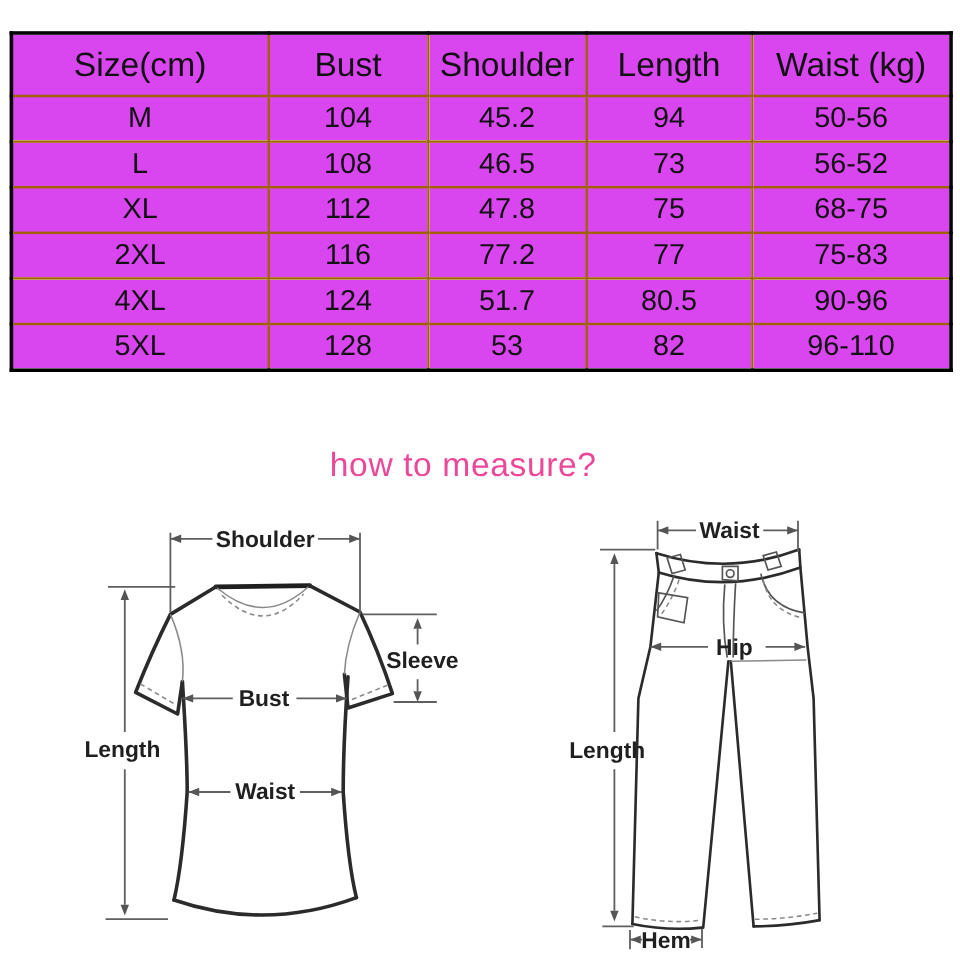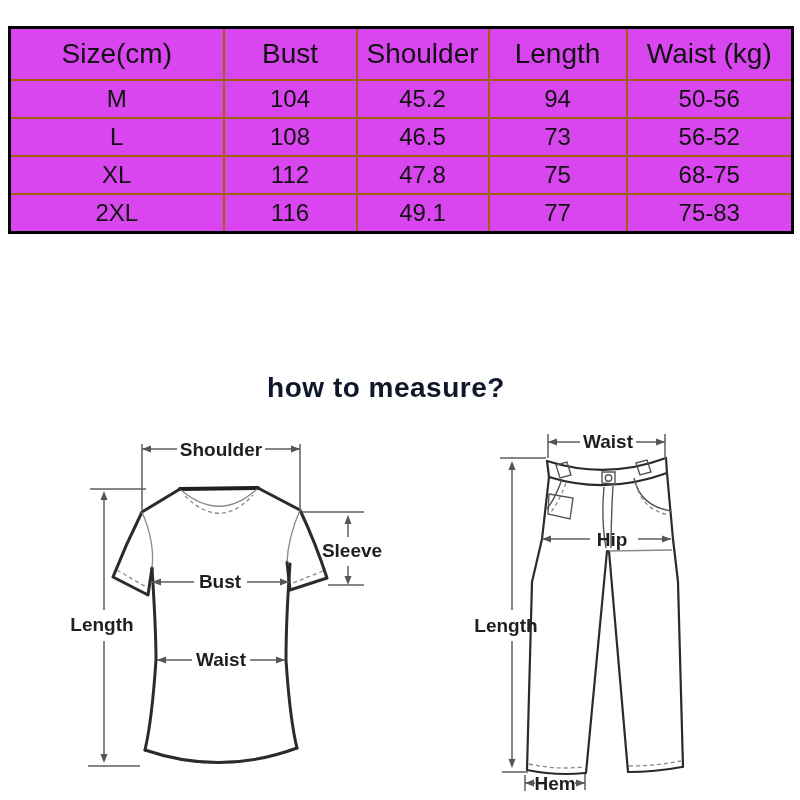--- a/index.html
+++ b/index.html
@@ -44,23 +44,23 @@
     font-weight: 400;
   }
   
   .measure-heading {
     position: absolute;
     top: 372px;
     left: 0;
     width: 772px;
     text-align: center;
     font-size: 28px;
-    font-weight: 700;
+    font-weight: 400;
     letter-spacing: 0.5px;
-    color: #0f172a;
+    color: #ec4899;
   }
   
   svg.diagram { position: absolute; top: 420px; }
   svg.diagram.shirt { left: 60px; }
   svg.diagram.pants { left: 440px; }
   .outline { fill: none; stroke: #2b2b2b; stroke-width: 3; stroke-linecap: round; stroke-linejoin: round; }
   .outline-heavy { fill: none; stroke: #1f1f1f; stroke-width: 4; stroke-linecap: round; }
   .outline-med { fill: none; stroke: #2b2b2b; stroke-width: 2.2; stroke-linecap: round; stroke-linejoin: round; }
   .seam { fill: none; stroke: #8a8a8a; stroke-width: 1.3; }
   .seam-dash { fill: none; stroke: #8a8a8a; stroke-width: 1.3; stroke-dasharray: 4 3; }
@@ -114,23 +114,37 @@
         <tr>
           <td>XL</td>
           <td>112</td>
           <td>47.8</td>
           <td>75</td>
           <td>68-75</td>
         </tr>
         <tr>
           <td>2XL</td>
           <td>116</td>
-          <td>49.1</td>
+          <td>77.2</td>
           <td>77</td>
           <td>75-83</td>
+        </tr>
+        <tr>
+          <td>4XL</td>
+          <td>124</td>
+          <td>51.7</td>
+          <td>80.5</td>
+          <td>90-96</td>
+        </tr>
+        <tr>
+          <td>5XL</td>
+          <td>128</td>
+          <td>53</td>
+          <td>82</td>
+          <td>96-110</td>
         </tr>
       </tbody>
   </table>
 
   <div class="measure-heading">how to measure?</div>
 
   <svg class="diagram shirt" width="340" height="380" viewBox="0 0 340 380">
 
     <g>
       <path class="outline-heavy" d="M120,69 L198,68"></path>

